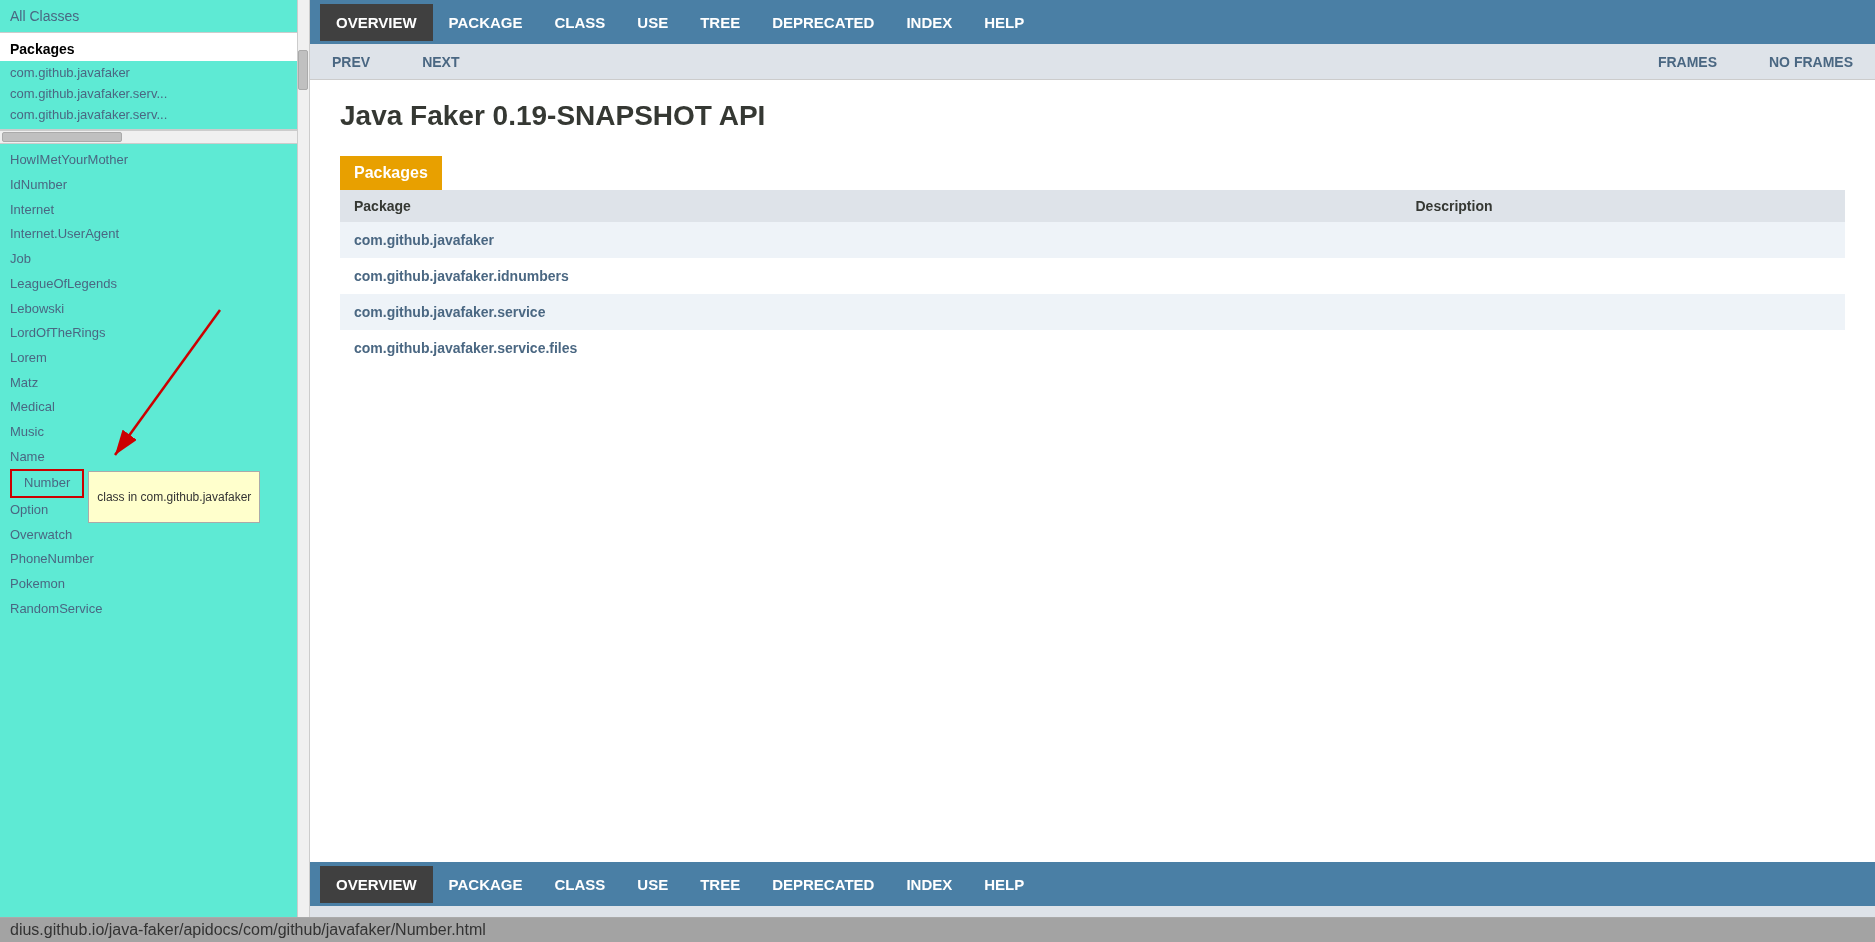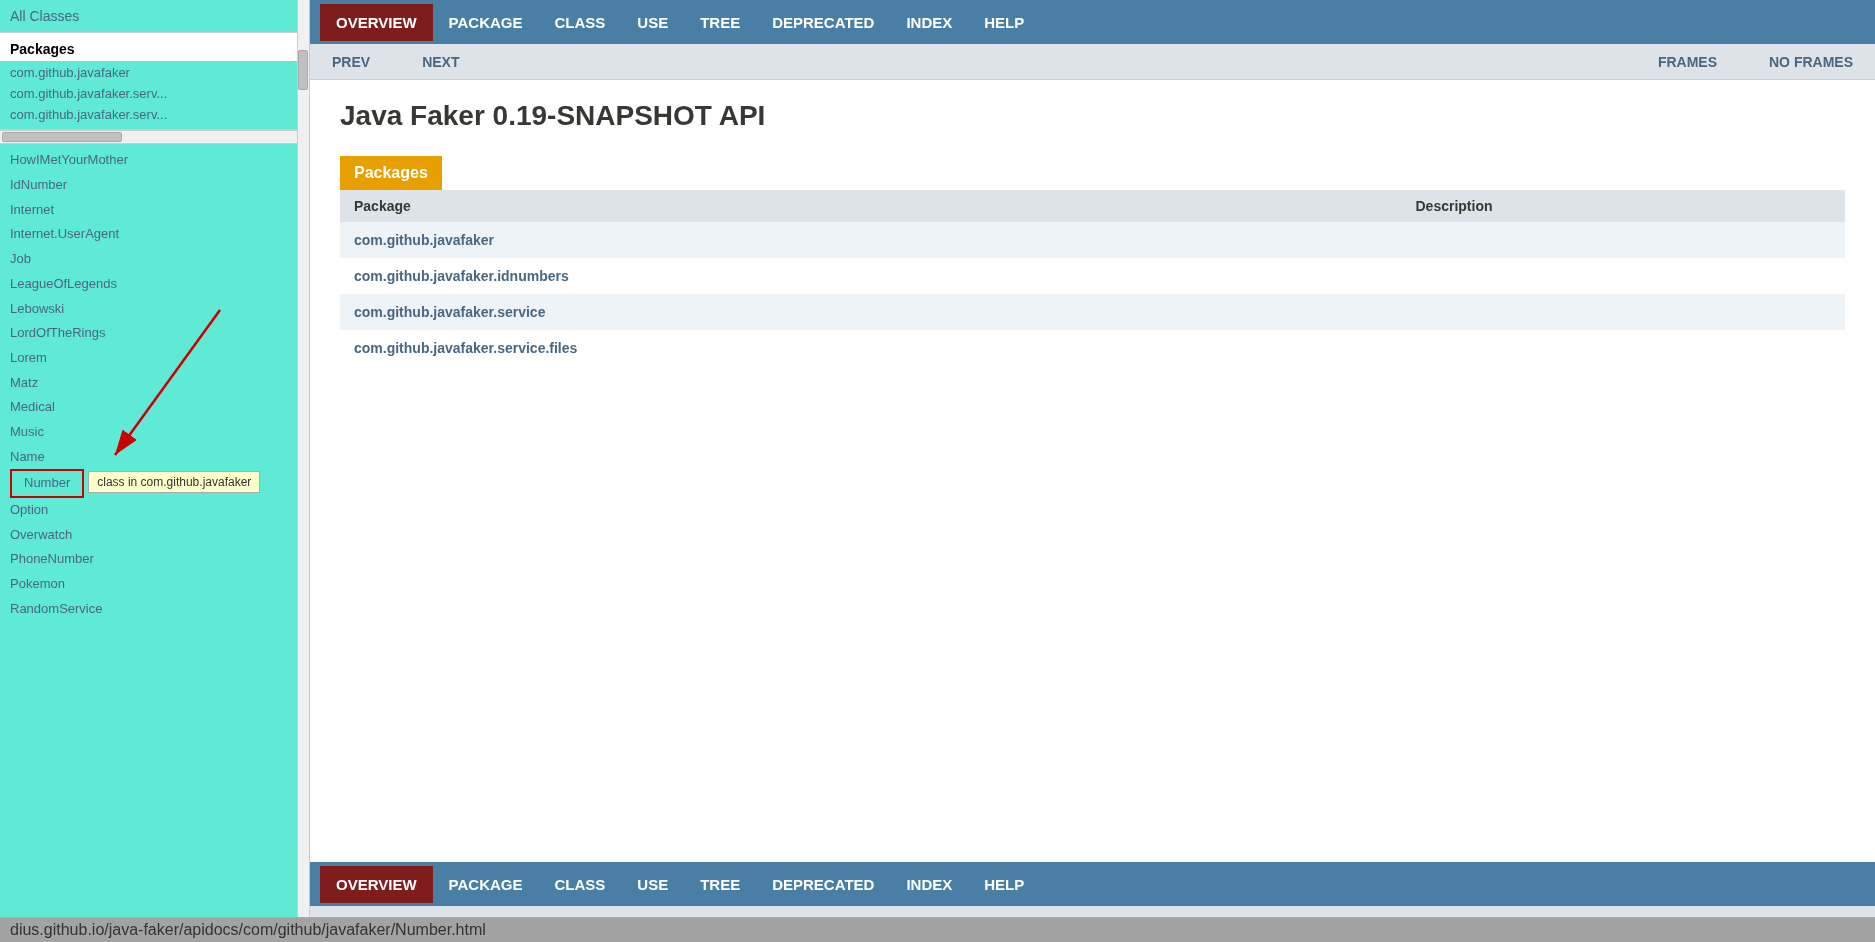--- a/index.html
+++ b/index.html
@@ -117,21 +117,21 @@
     }
     .nav-bar a {
       color: #fff;
       text-decoration: none;
       font-size: 15px;
       font-weight: bold;
       padding: 10px 16px;
       display: inline-block;
     }
     .nav-bar a.active {
-      background: #7f1d1d;
+      background: #404040;
       color: #fff;
     }
 
     
     .sub-nav {
       background: #dee3e9;
       display: flex;
       align-items: center;
       padding: 0 10px;
       min-height: 36px;
@@ -204,21 +204,21 @@
 
     
     .packages-section {
       margin-bottom: 30px;
     }
 
     
     .tooltip-box {
       background: #ffffcc;
       border: 1px solid #aaa;
-      padding: 3px 8px;
+      padding: 18px 8px;
       font-size: 12px;
       color: #333;
       position: absolute;
       white-space: nowrap;
       pointer-events: none;
       z-index: 100;
     }
 
     
     #status-bar {

